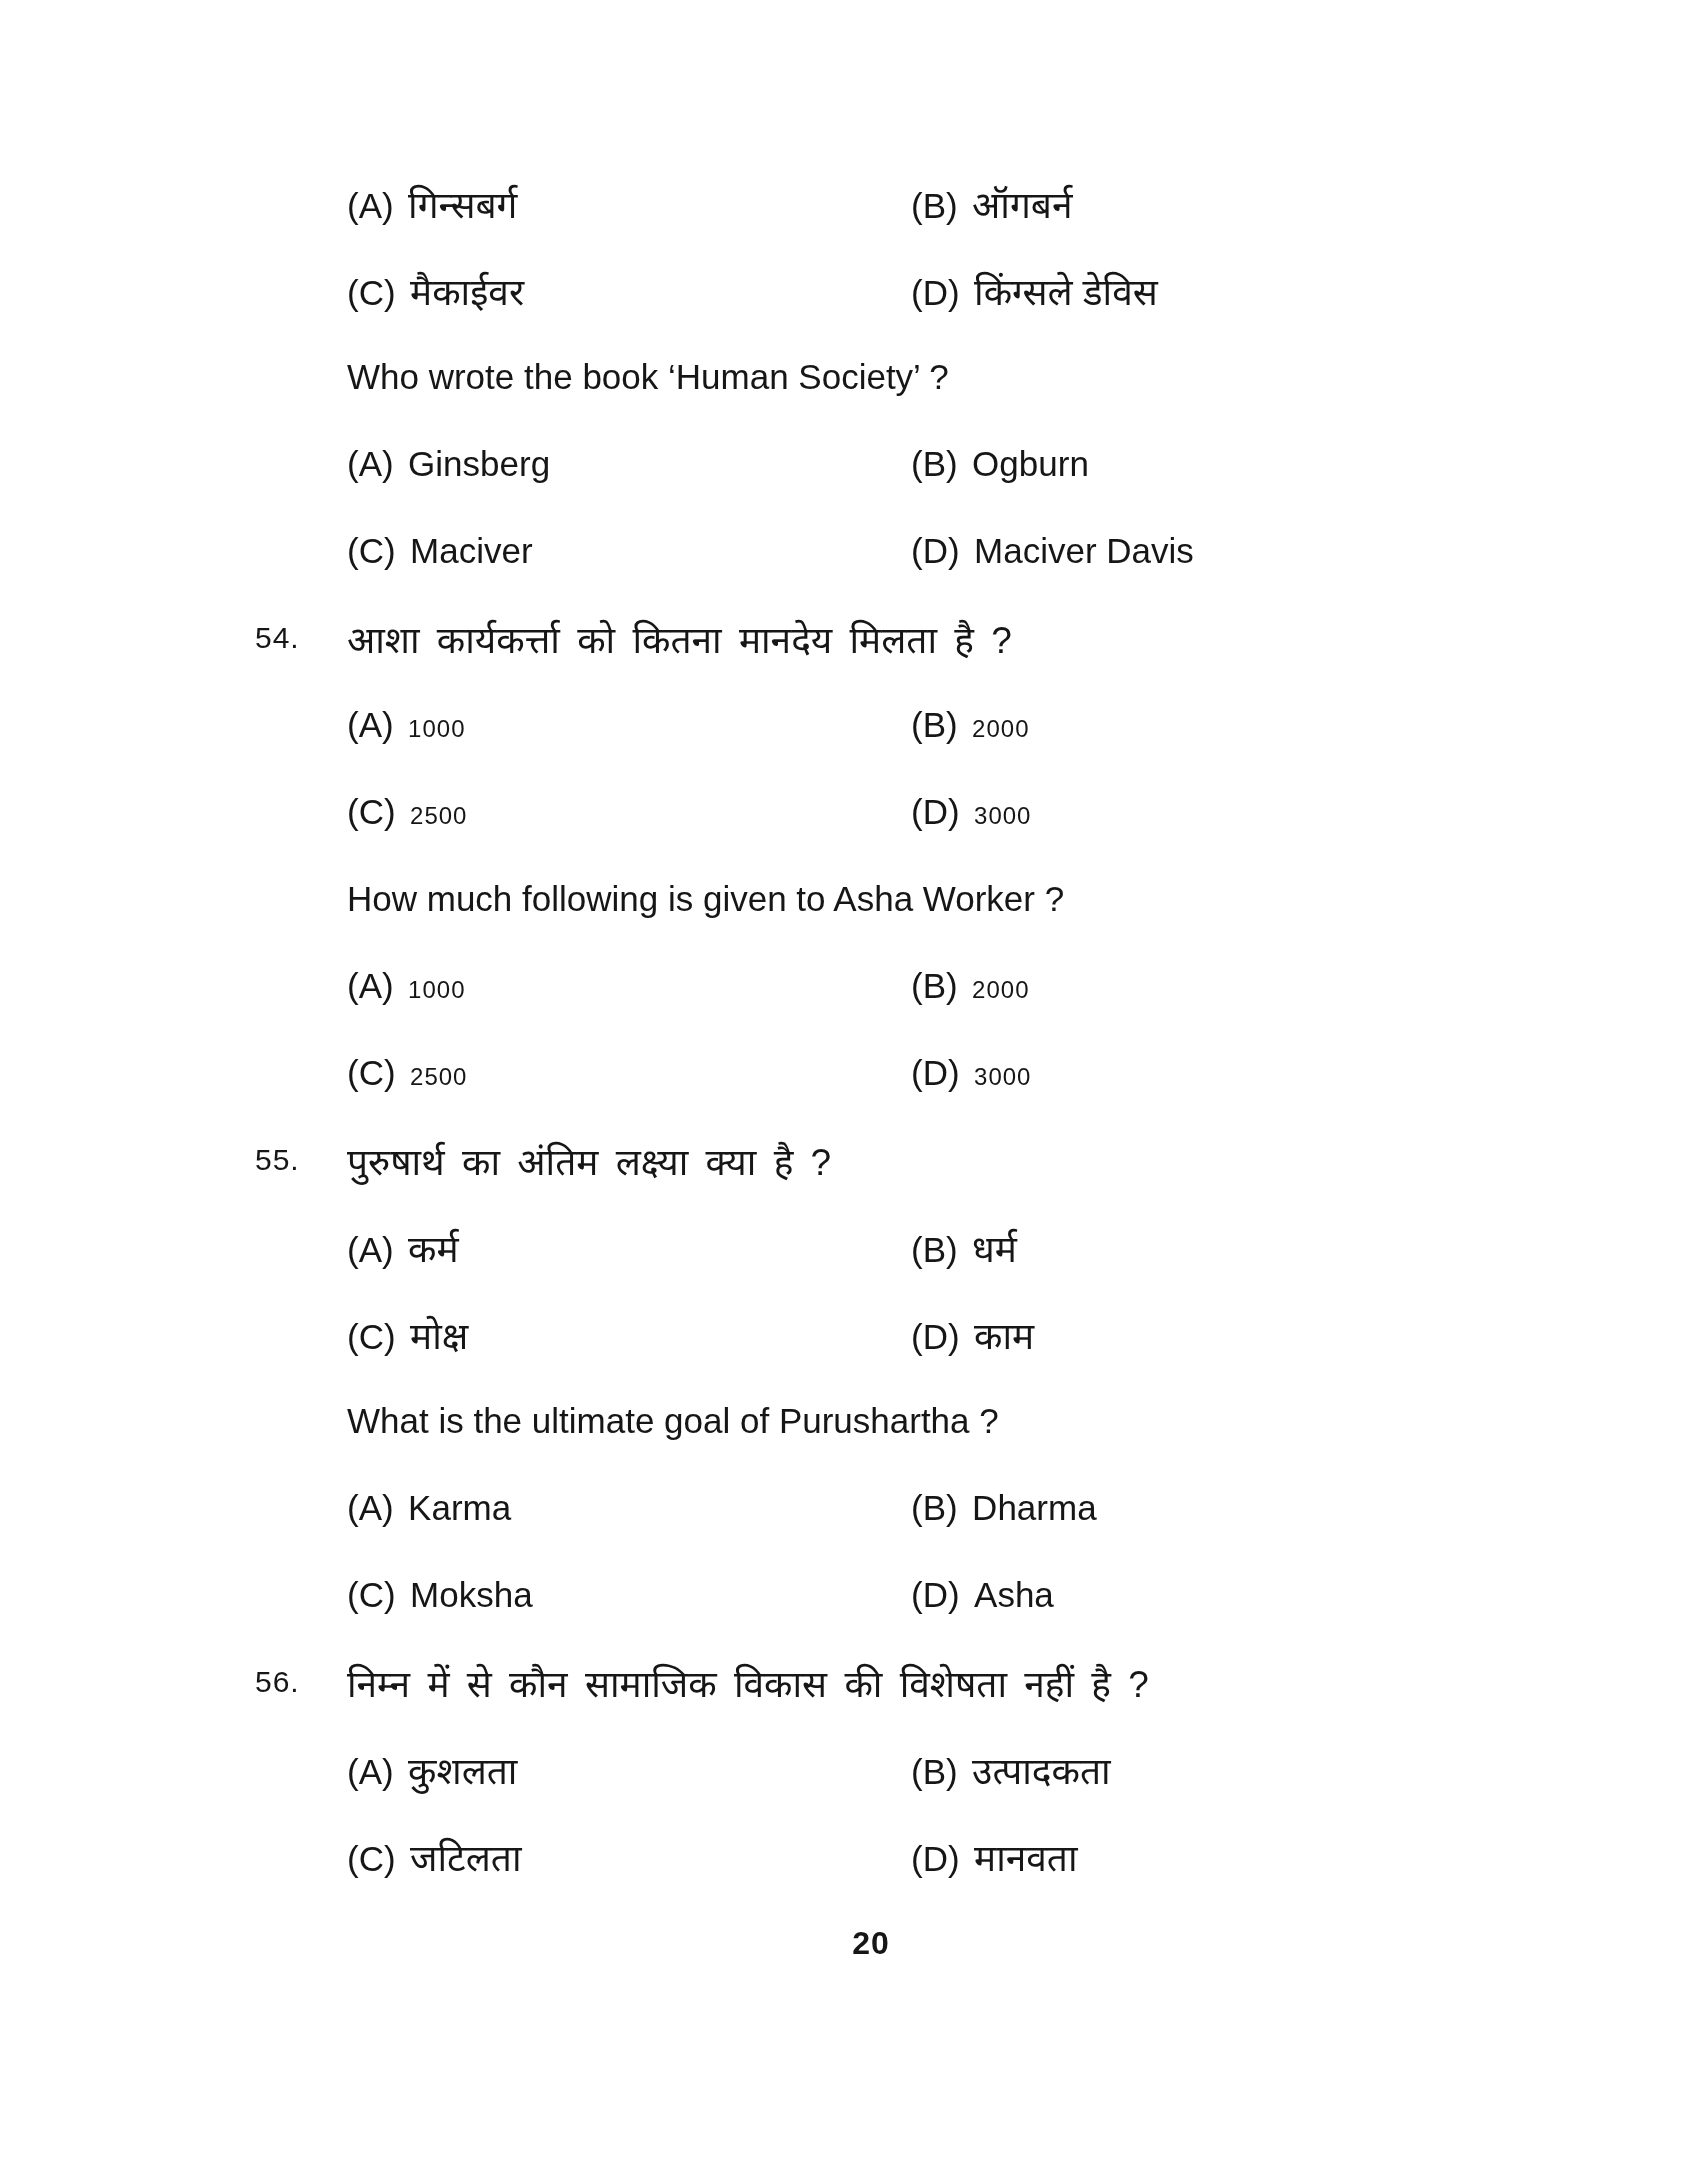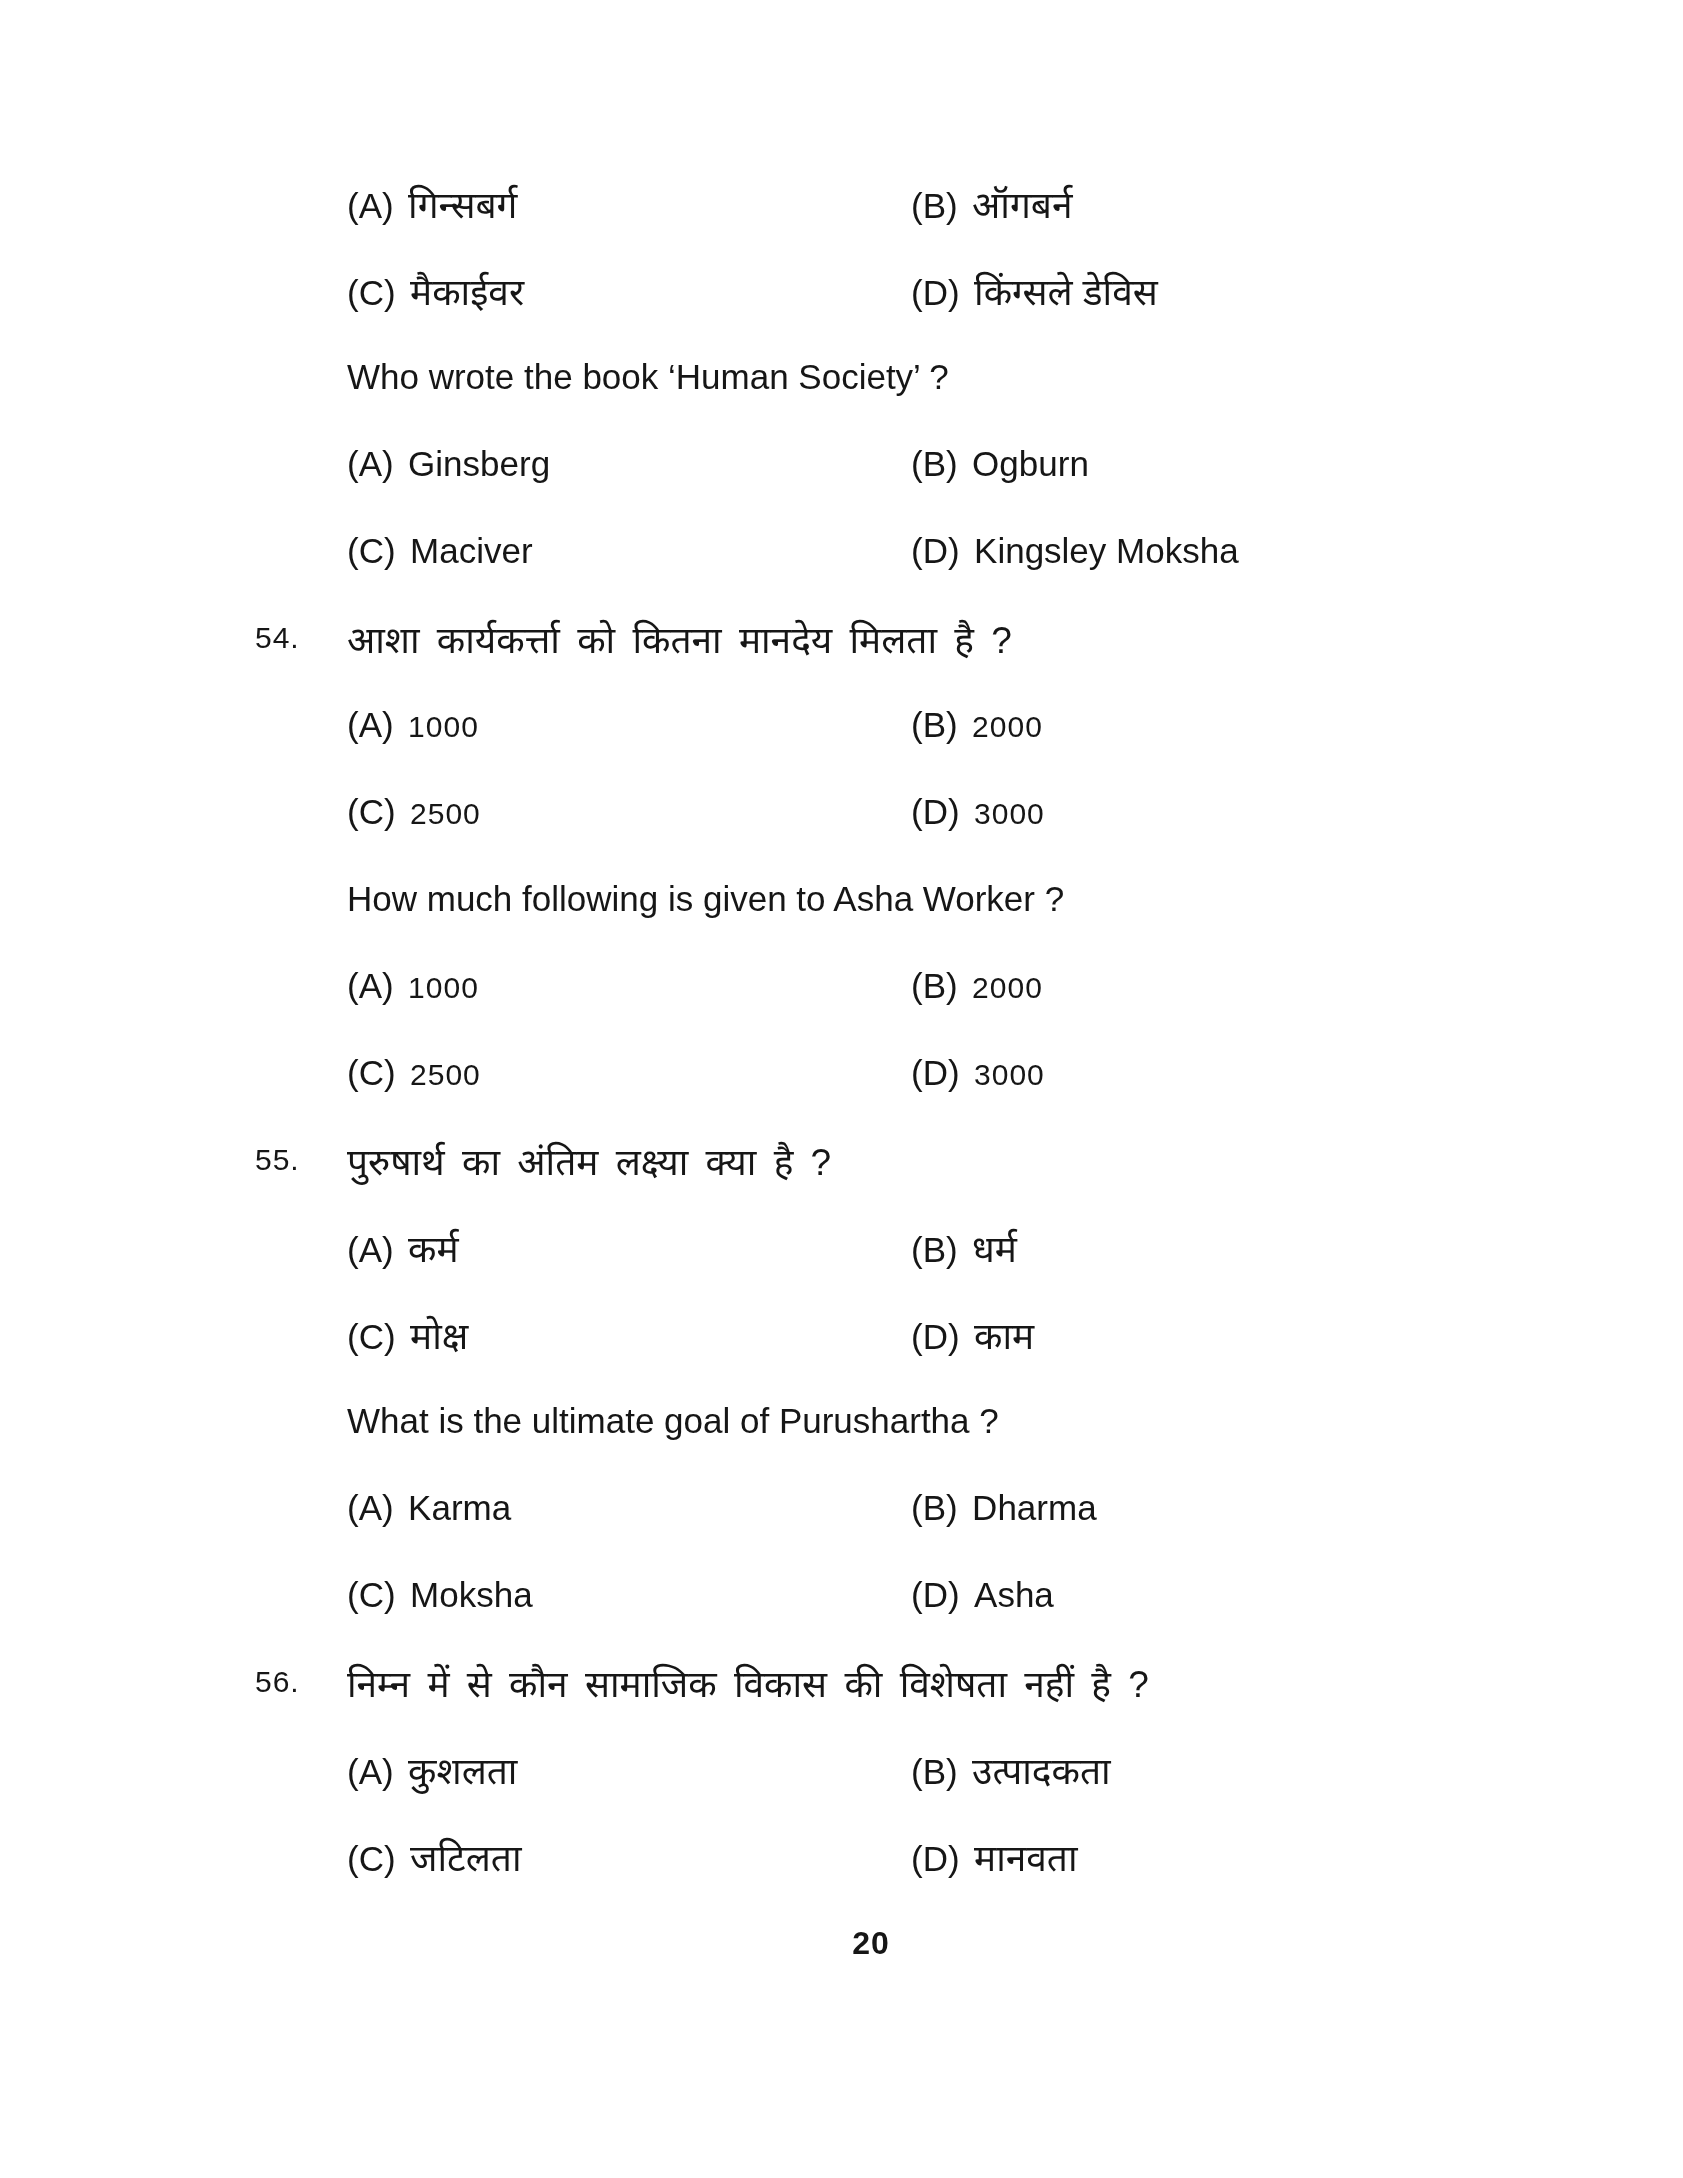--- a/index.html
+++ b/index.html
@@ -18,21 +18,21 @@
   .qnum {
     position: absolute; left: 255px; top: 50%; transform: translateY(-50%);
     font-size: 30px; letter-spacing: 1px;
   }
   .c1 { position: absolute; left: 347px; top: 50%; transform: translateY(-50%); white-space: nowrap; }
   .c2 { position: absolute; left: 911px; top: 50%; transform: translateY(-50%); white-space: nowrap; }
   .opt-label { font-size: 35px; }
   .en { font-size: 35px; text-align: center; }
   .hi { font-size: 37px; margin-top: 46px; }
   .hi-q { font-size: 37px; word-spacing: 7px; }
-  .num { font-size: 30px; letter-spacing: 1px; }
+  .num { font-size: 24px; letter-spacing: 1px; }
   .opt .opt-value { margin-left: 10px; }
   .pgrow { position: relative; height: 87px; }
   .pgnum {
     position: absolute; left: 0; right: 0; top: 50%; transform: translateY(-50%);
     text-align: center; font-size: 32px; margin-left: 59px; letter-spacing: 1px; font-weight: bold;
   }
 </style>
 </head>
 <body>
 
@@ -76,21 +76,21 @@
       </span>
     </div>
 
     <div class="row">
       <span class="c1 opt">
         <span class="opt-label">(C)</span>
         <span class="opt-value en">Maciver</span>
       </span>
       <span class="c2 opt">
         <span class="opt-label">(D)</span>
-        <span class="opt-value en">Kingsley Moksha</span>
+        <span class="opt-value en">Maciver Davis</span>
       </span>
     </div>
 
     <div class="row">
       <span class="qnum">54.</span>
       <span class="c1 hi-q">आशा कार्यकर्त्ता को कितना मानदेय मिलता है ?</span>
     </div>
 
     <div class="row">
       <span class="c1 opt">

